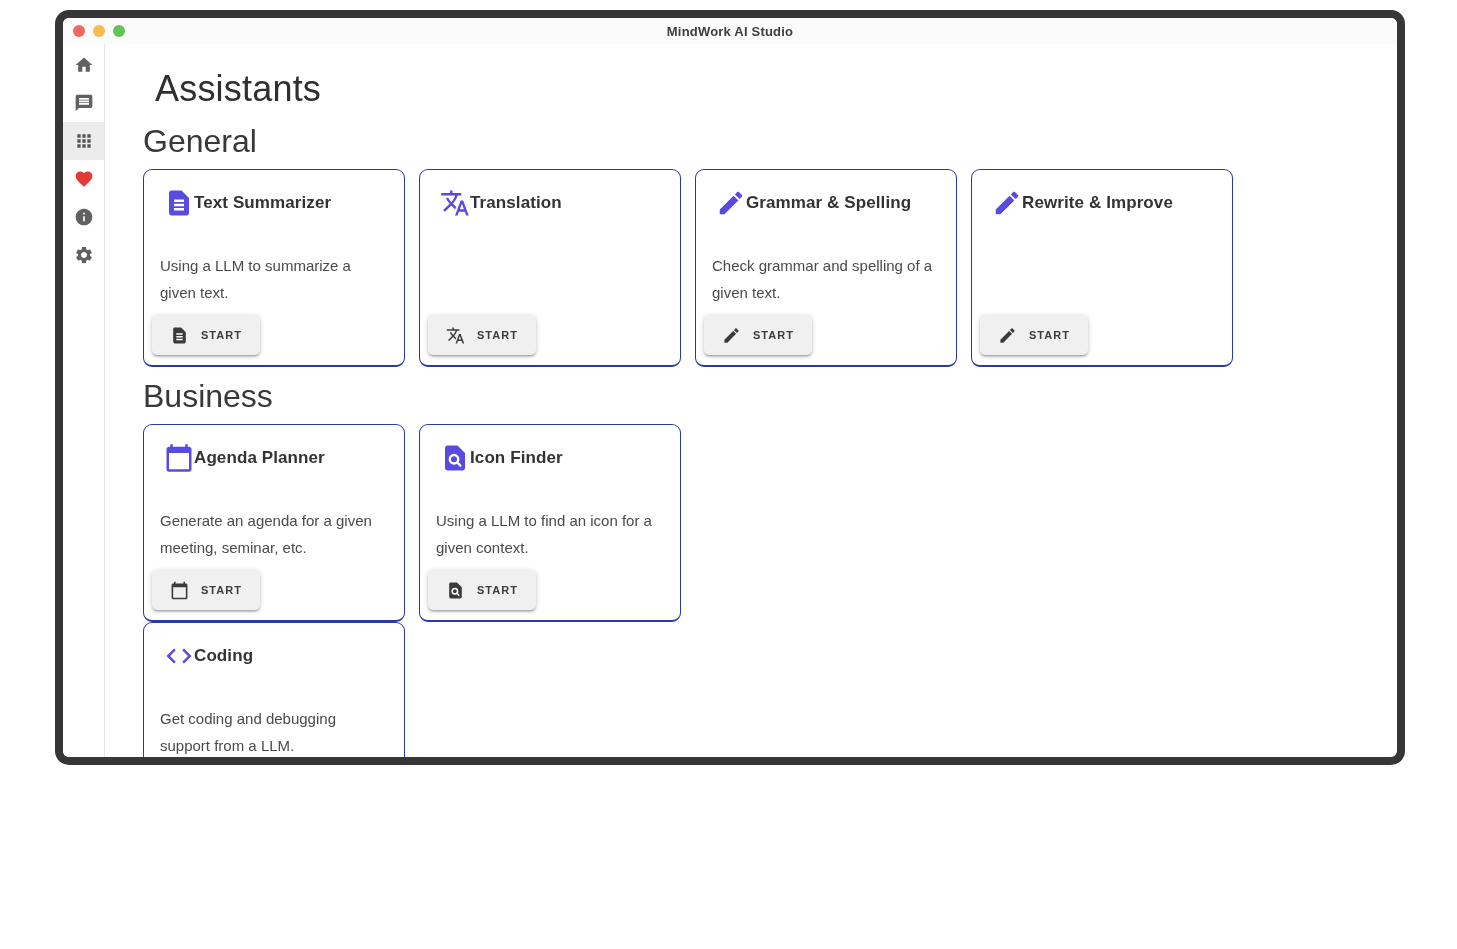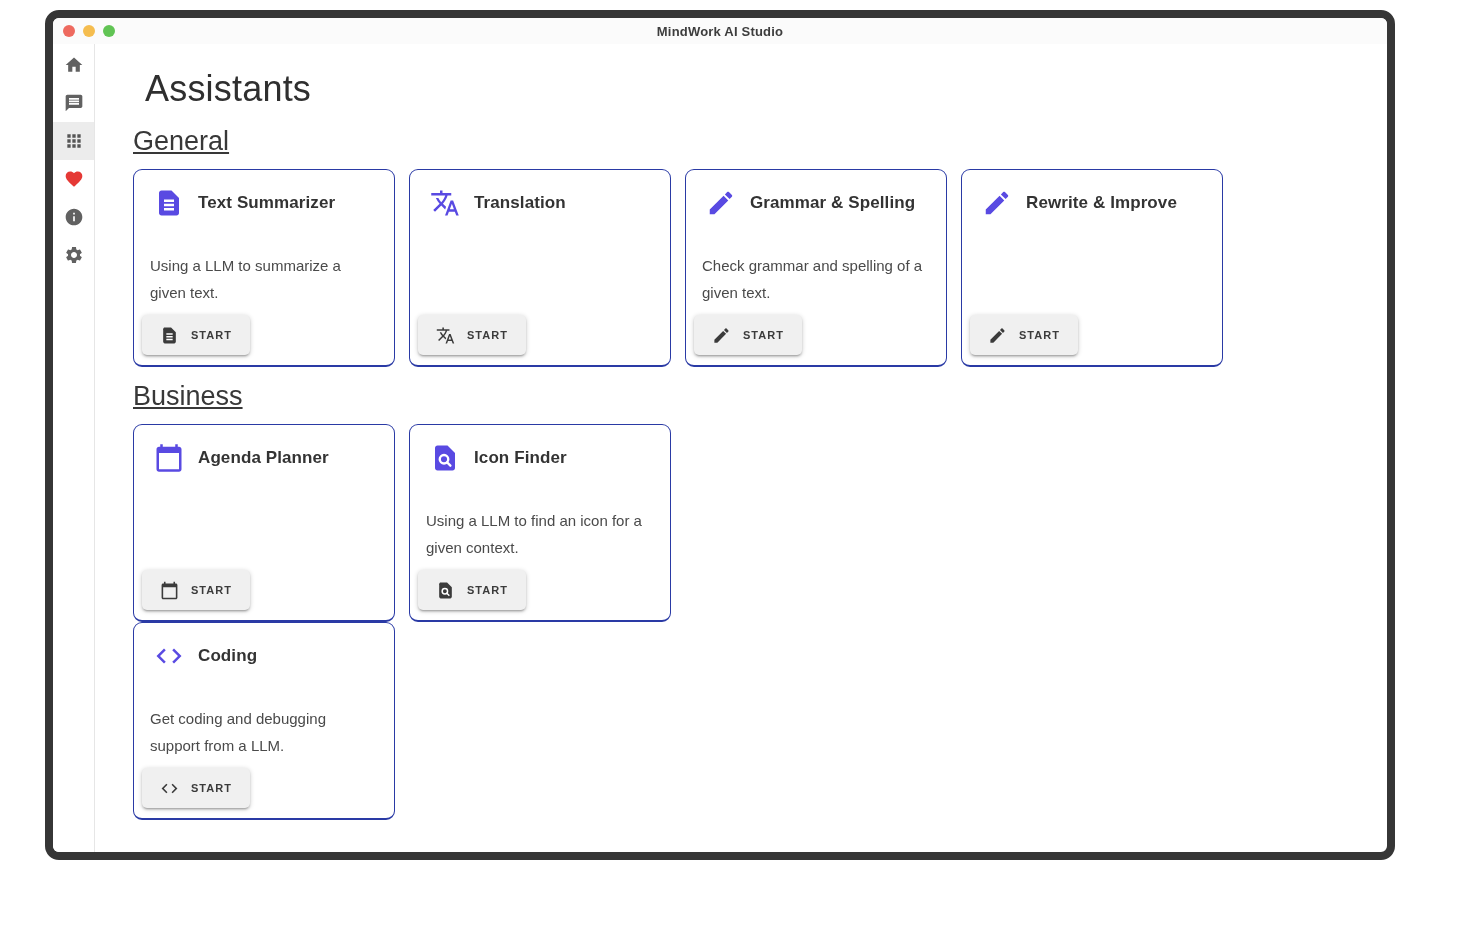--- a/index.html
+++ b/index.html
@@ -1,47 +1,47 @@
 <!DOCTYPE html>
 <html style="--primary-purple: #594ae2; --card-border: #2a3aa5; --heart-red: #e53935; --traffic-red: #ee6a5f; --traffic-yellow: #f5bd4f; --traffic-green: #61c454;"><head>
 <meta charset="utf-8">
 <style>
   html,body{margin:0;padding:0;}
   body{
     width:1457px;height:949px;background:#ffffff;overflow:hidden;position:relative;
     font-family:"Liberation Sans", sans-serif;-webkit-font-smoothing:antialiased;
   }
   .window{
-    position:absolute;left:45px;top:10px;width:1350px;height:850px;box-sizing:border-box;
+    position:absolute;left:55px;top:10px;width:1350px;height:755px;box-sizing:border-box;
     border:8px solid #363636;border-radius:14px;background:#fff;overflow:hidden;
   }
   
   .titlebar{position:relative;height:26px;background:#fbfbfb;display:flex;align-items:center;justify-content:center;}
   .traffic{position:absolute;left:10px;top:50%;transform:translateY(-50%);display:flex;gap:8px;}
   .light{width:12px;height:12px;border-radius:50%;cursor:pointer;}
   .light.red{background:var(--traffic-red,#ee6a5f);}
   .light.yellow{background:var(--traffic-yellow,#f5bd4f);}
   .light.green{background:var(--traffic-green,#61c454);}
   .win-title{font-size:13px;font-weight:700;color:#3d3d3d;letter-spacing:.2px;}
   
   .app-body{display:flex;height:calc(100% - 26px);}
   .sidebar{width:41px;flex:0 0 41px;border-right:1px solid #e6e6e6;padding-top:2px;background:#fff;}
   .nav-item{width:41px;height:38px;display:flex;align-items:center;justify-content:center;color:#616161;cursor:pointer;}
   .nav-item.selected{background:#ececec;color:#555;}
   .nav-item svg{width:20px;height:20px;display:block;}
   .main{flex:1;padding:10px 0 0 38px;overflow:hidden;}
   .page-title{font-size:36px;font-weight:400;color:#2f2f2f;margin:12px;line-height:46px;letter-spacing:.2px;}
-  .assist-section h2{font-size:27px;font-weight:400;color:#383838;margin:13px 0 12px;line-height:32px;text-decoration:underline;}
+  .assist-section h2{font-size:32px;font-weight:400;color:#383838;margin:13px 0 12px;line-height:32px;}
   .card-row{display:flex;gap:14px;}
   
   .card{
     width:262px;height:198px;box-sizing:border-box;background:#fff;position:relative;
     border:1.5px solid var(--card-border,#2a3aa5);border-bottom-width:2.5px;border-radius:9px;
   }
-  .card-head{display:flex;align-items:center;gap:14px;padding:18px 16px 0 20px;}
+  .card-head{display:flex;align-items:center;padding:18px 16px 0 20px;}
   .big-icon{color:var(--primary-purple,#594ae2);display:flex;}
   .big-icon svg{width:30px;height:30px;}
   .card-title{font-size:17px;font-weight:700;color:#333;letter-spacing:.1px;}
   .card-desc{margin:34px 16px 0 16px;font-size:15px;line-height:27px;color:#4a4a4a;}
   .start-btn{
     position:absolute;left:8px;bottom:10px;height:40px;display:inline-flex;align-items:center;gap:12px;
     padding:0 18px;background:#f0f0f0;border:none;border-radius:5px;cursor:pointer;
     box-shadow:0 2px 2px rgba(0,0,0,.14),0 3px 1px -2px rgba(0,0,0,.12),0 1px 5px rgba(0,0,0,.2);
     font-family:inherit;font-size:11px;font-weight:700;letter-spacing:1px;color:#3b3b3b;
   }
@@ -203,20 +203,21 @@
     <div class="card-row">
   <div class="card">
     <div class="card-head">
       <span class="big-icon">
                     <svg viewBox="0 0 24 24" fill="currentColor">
                       <path d="M20 3h-1V1h-2v2H7V1H5v2H4c-1.1 0-2 .9-2 2v16c0 1.1.9 2 2 2h16c1.1 0 2-.9 2-2V5c0-1.1-.9-2-2-2zm0 18H4V8h16v13z"></path>
                     </svg>
                   </span>
       <span class="card-title">Agenda Planner</span>
     </div>
+    <div class="card-desc">Generate an agenda for a given meeting, seminar, etc.</div>
     <button class="start-btn">
       <span class="btn-icon">
                     <svg viewBox="0 0 24 24" fill="currentColor">
                       <path d="M20 3h-1V1h-2v2H7V1H5v2H4c-1.1 0-2 .9-2 2v16c0 1.1.9 2 2 2h16c1.1 0 2-.9 2-2V5c0-1.1-.9-2-2-2zm0 18H4V8h16v13z"></path>
                     </svg>
                   </span>
       <span>START</span>
     </button>
   </div>
 

